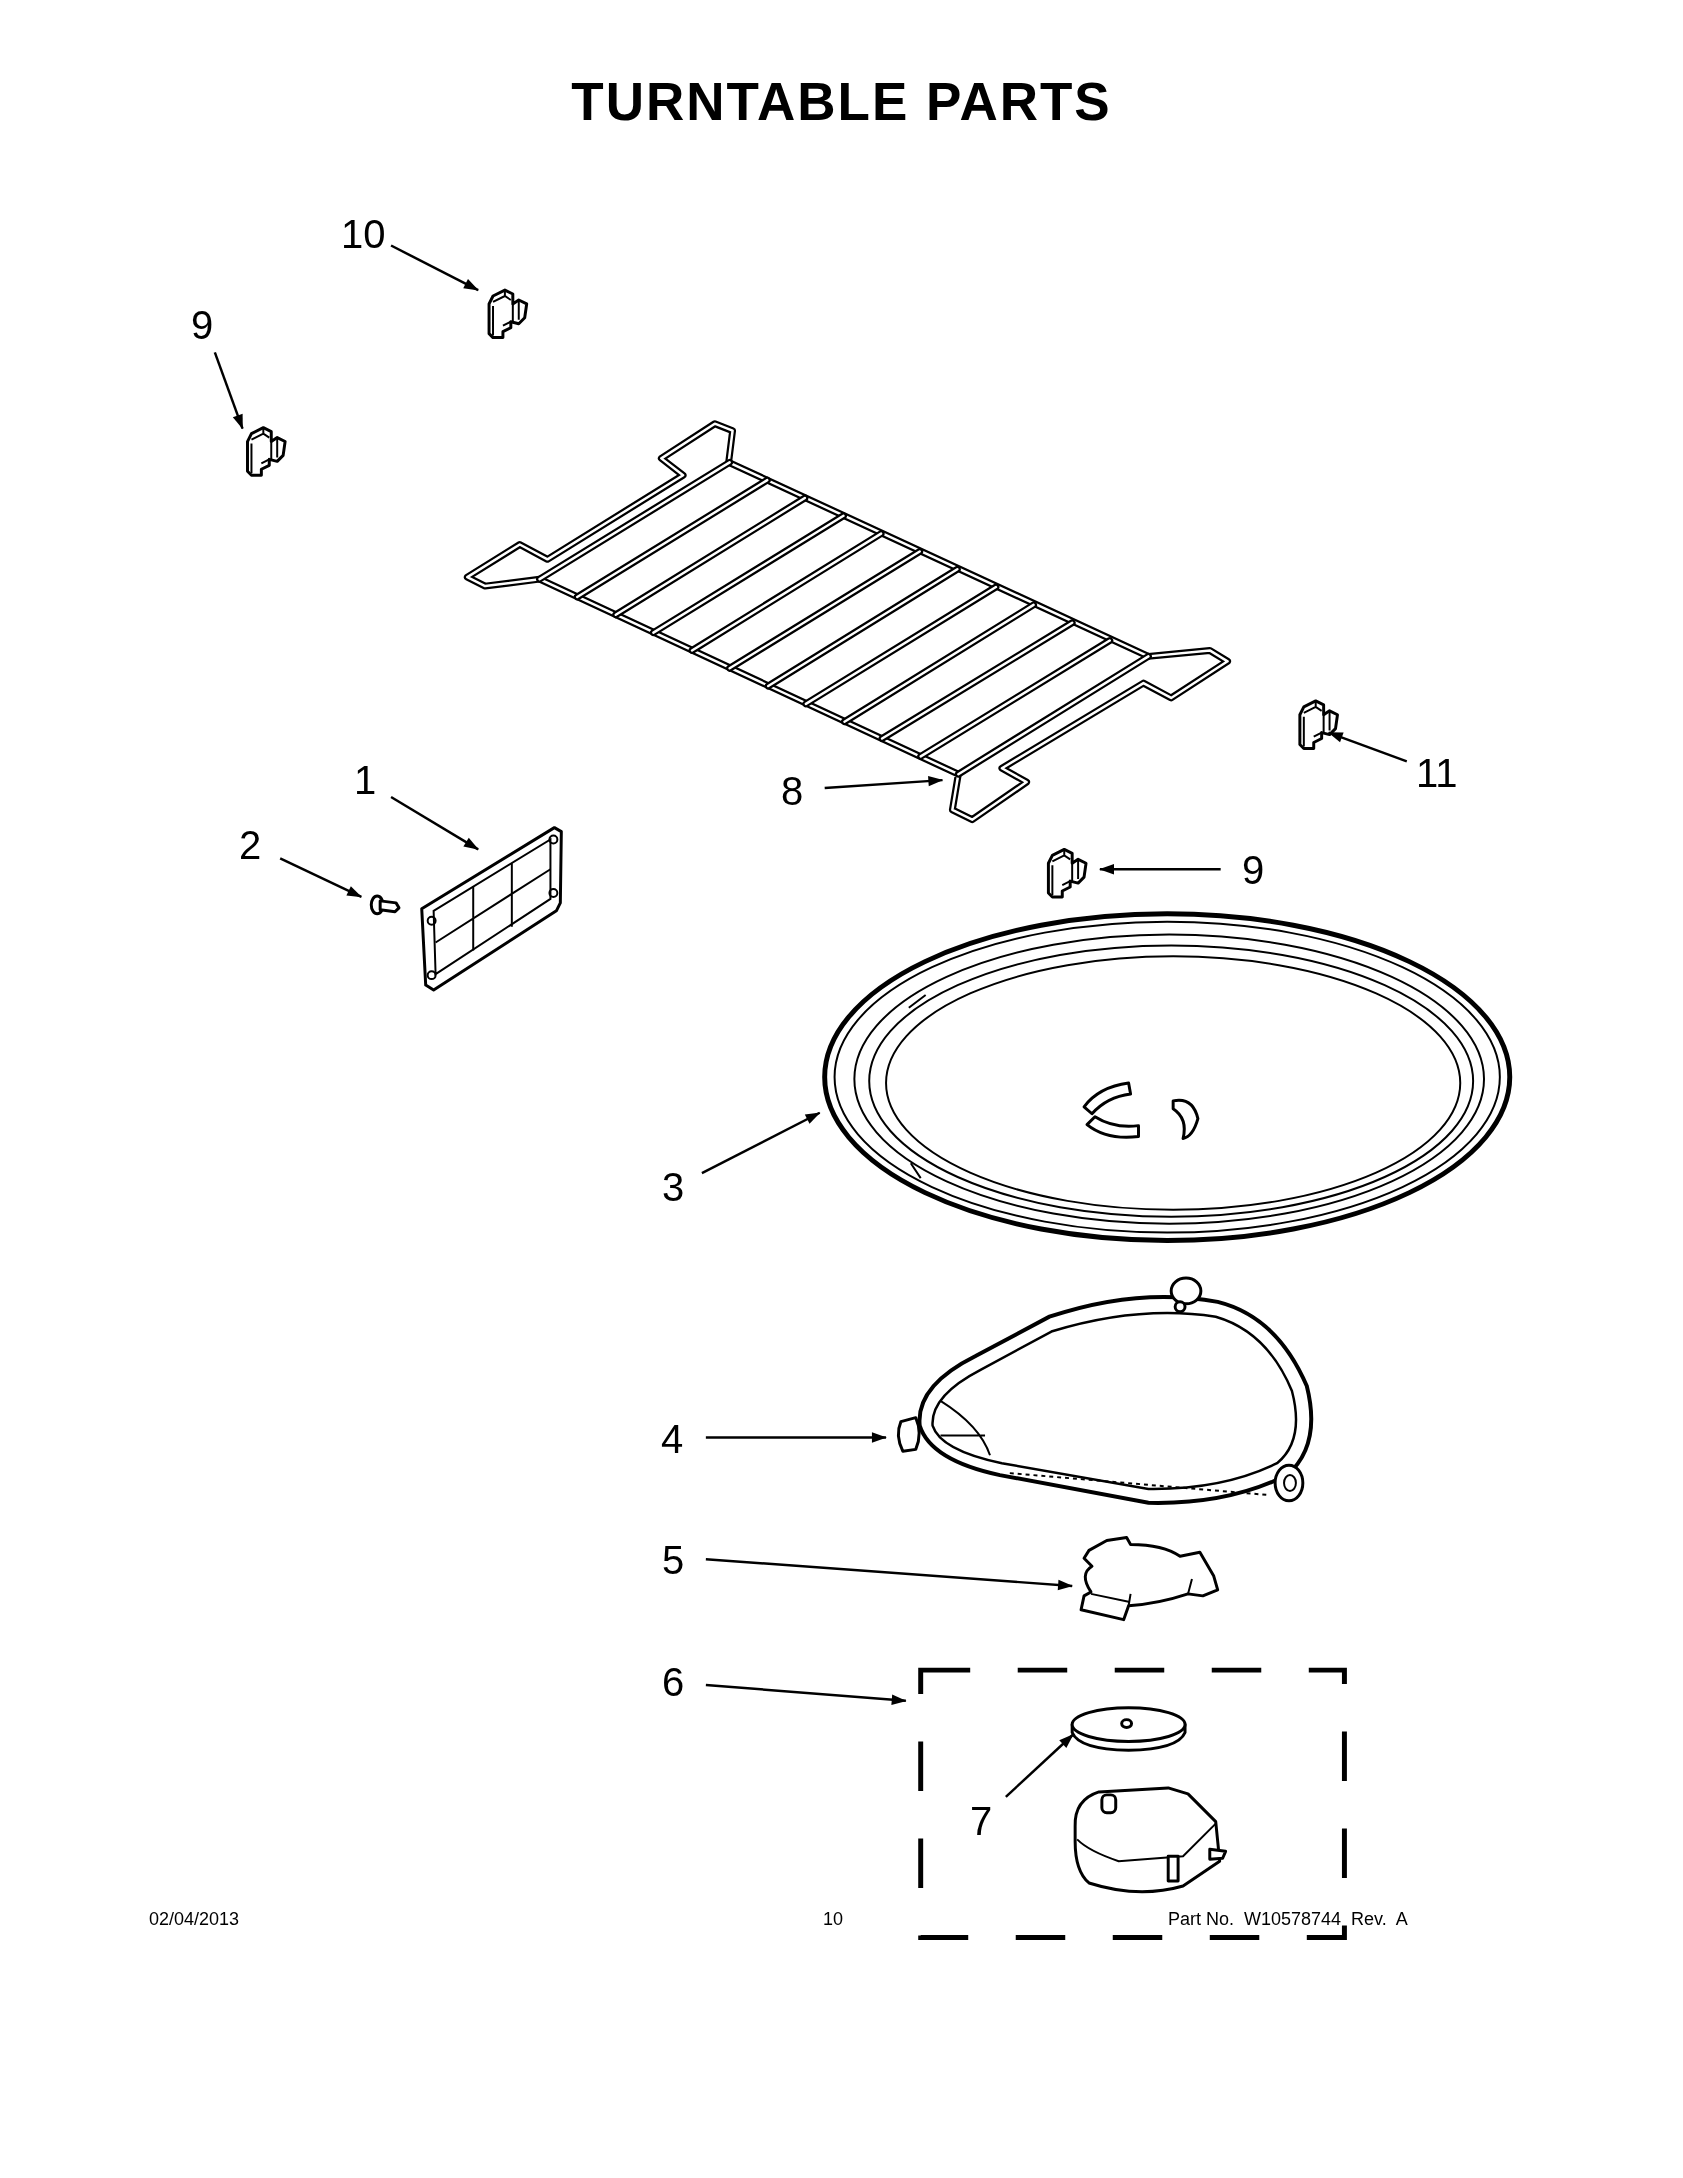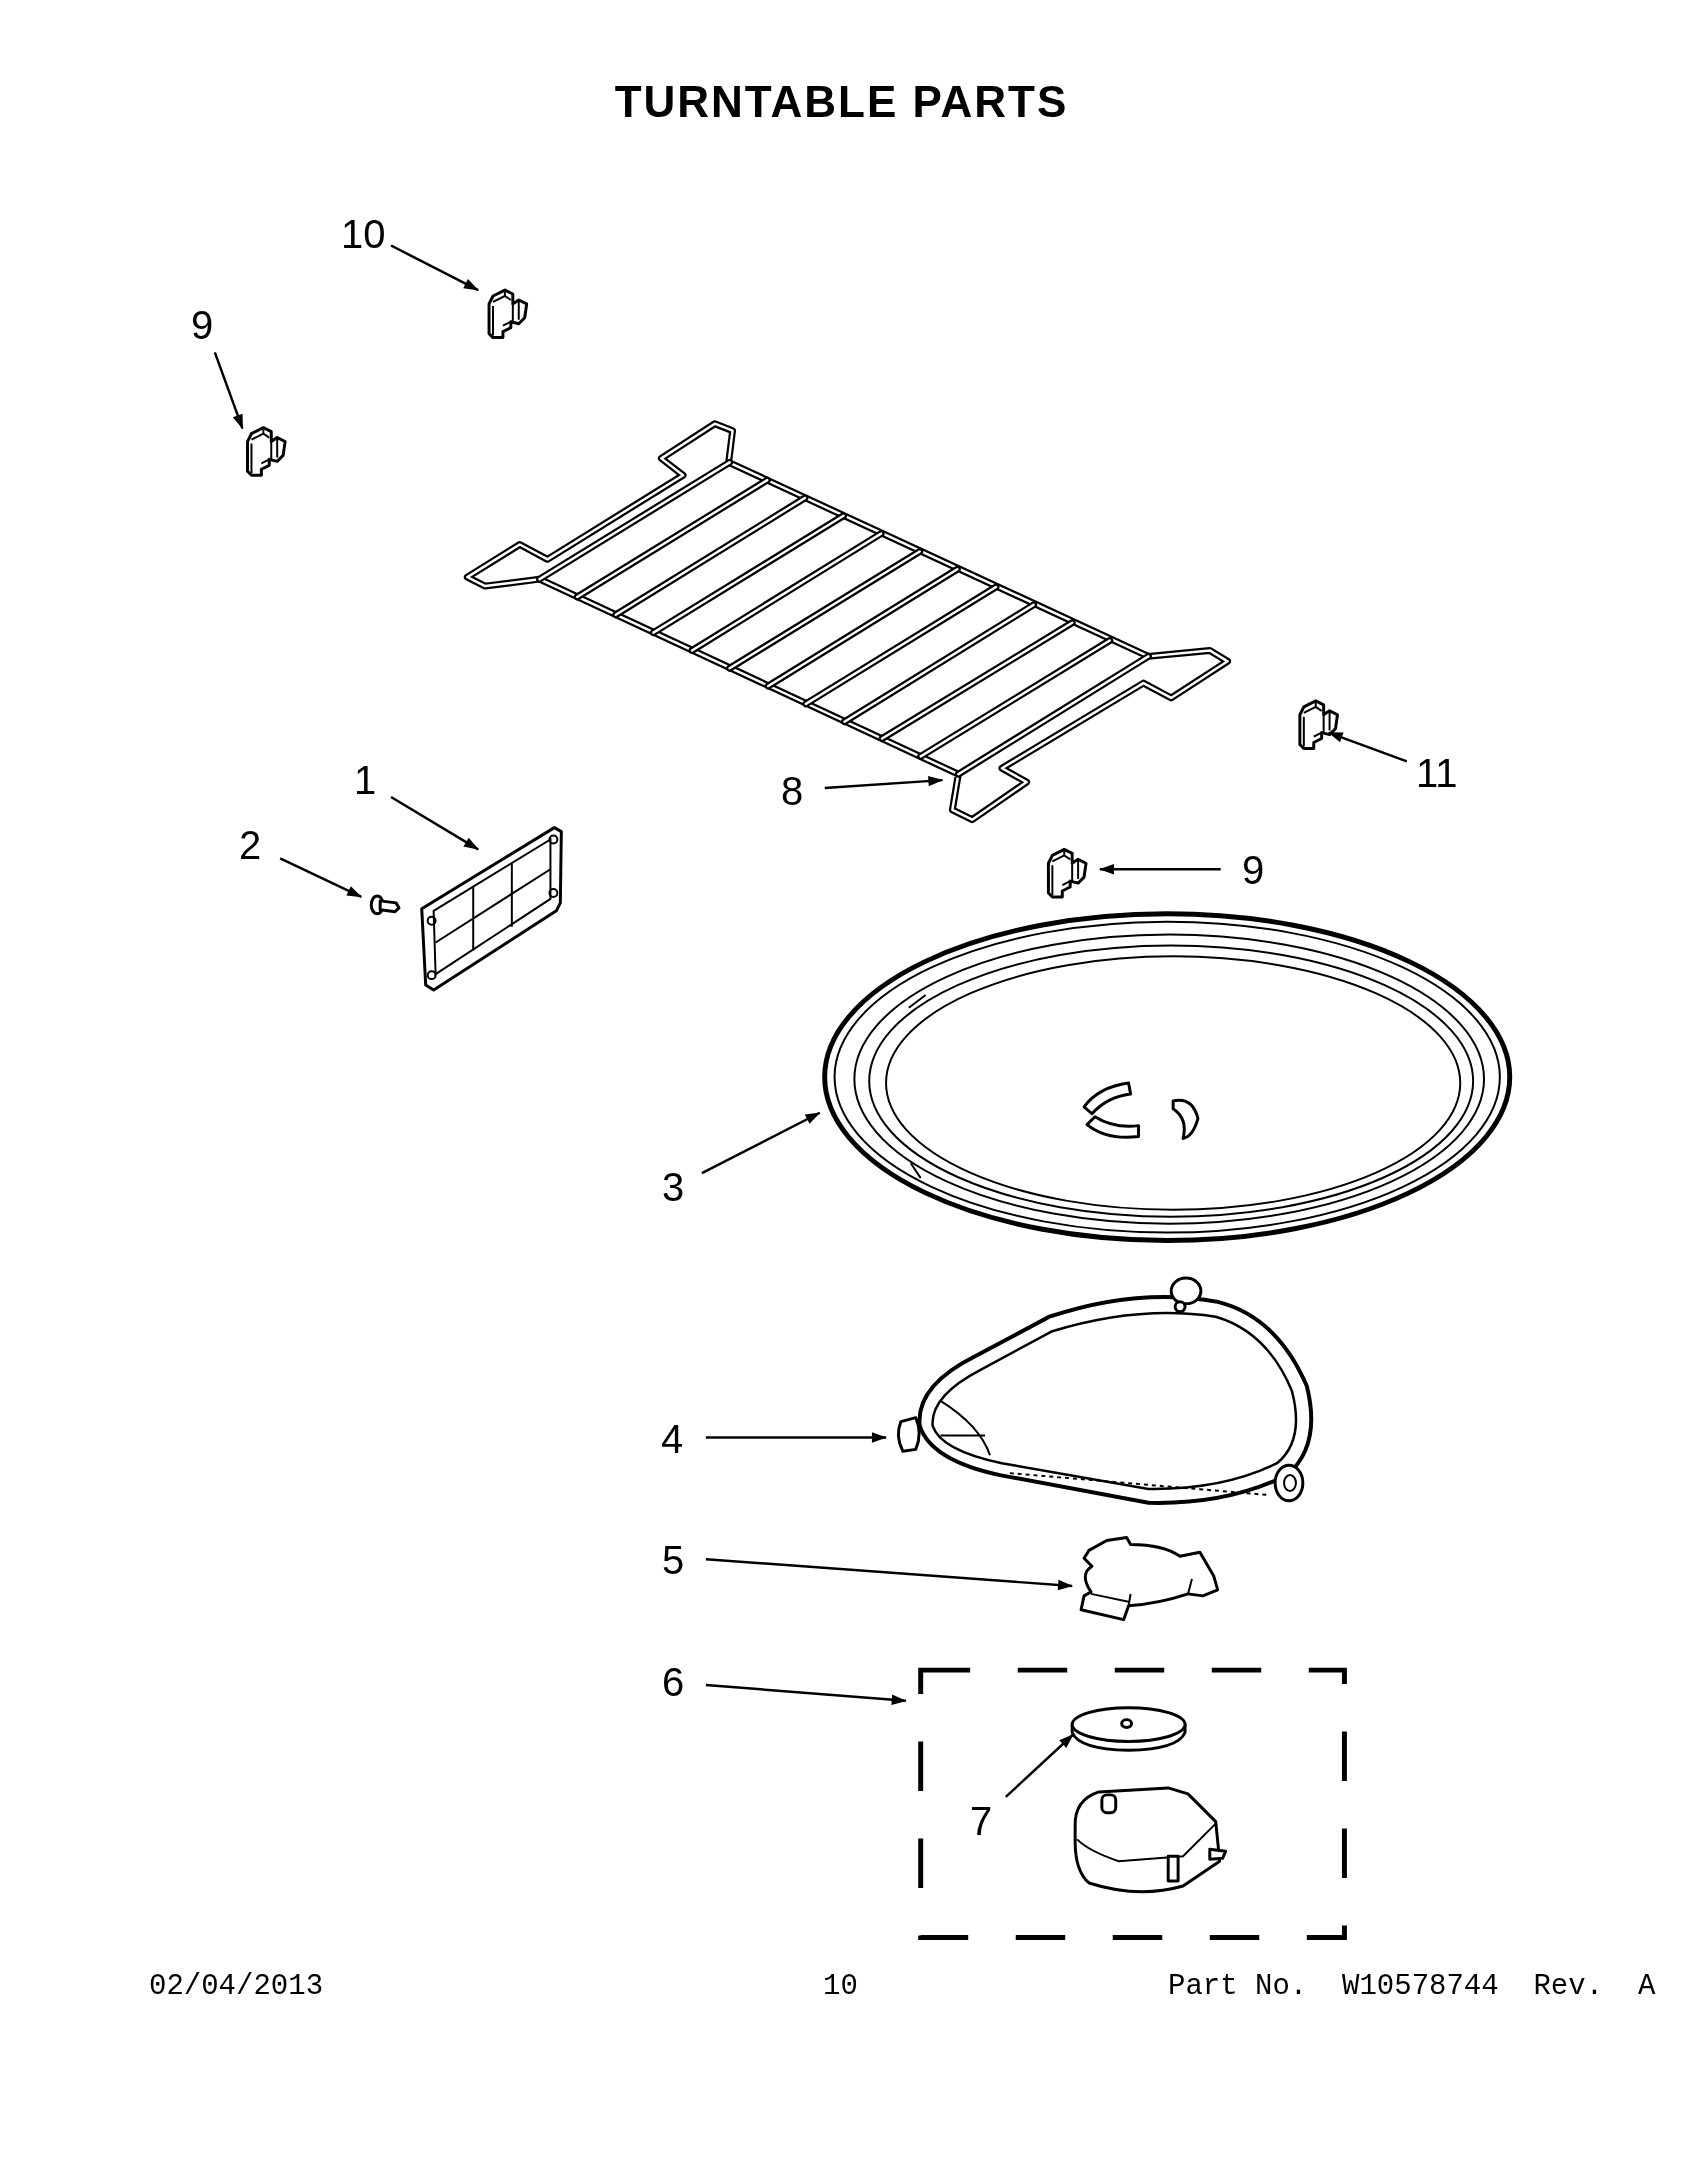--- a/index.html
+++ b/index.html
@@ -1,19 +1,19 @@
 <!DOCTYPE html>
 <html><head>
 <meta charset="utf-8">
 <style>
   html, body { margin:0; padding:0; background:#ffffff; }
   body { width:1683px; height:2178px; position:relative; overflow:hidden; font-family:"Liberation Sans", sans-serif; color:#000; }
-  .title { position:absolute; left:0; width:1683px; top:69px; text-align:center; font-weight:bold; font-size:44px; letter-spacing:2px; line-height:65px; }
+  .title { position:absolute; left:0; width:1683px; top:69px; text-align:center; font-weight:bold; font-size:53px; letter-spacing:2px; line-height:65px; }
   .callout { position:absolute; font-size:40px; line-height:40px; font-family:"Liberation Sans", sans-serif; }
-  .footer { position:absolute; top:1972px; font-size:29px; line-height:30px;font-family:Liberation Mono, monospace; }
+  .footer { position:absolute; top:1904px; font-size:18px; line-height:30px; }
   svg.diagram { position:absolute; left:0; top:0; }
   .part { fill:#fff; stroke:#000; stroke-width:3; stroke-linejoin:round; stroke-linecap:round; }
   .thin { fill:none; stroke:#000; stroke-width:2; }
   .wire { fill:none; stroke:#000; stroke-width:7; stroke-linejoin:round; stroke-linecap:round; }
   .wire-in { fill:none; stroke:#fff; stroke-width:2.5; stroke-linejoin:round; stroke-linecap:round; }
   .leader { stroke:#000; stroke-width:2.5; fill:none; }
   .dash { fill:none; stroke:#000; stroke-width:5; stroke-dasharray:50 48; }
 </style>
 </head>
 <body>

